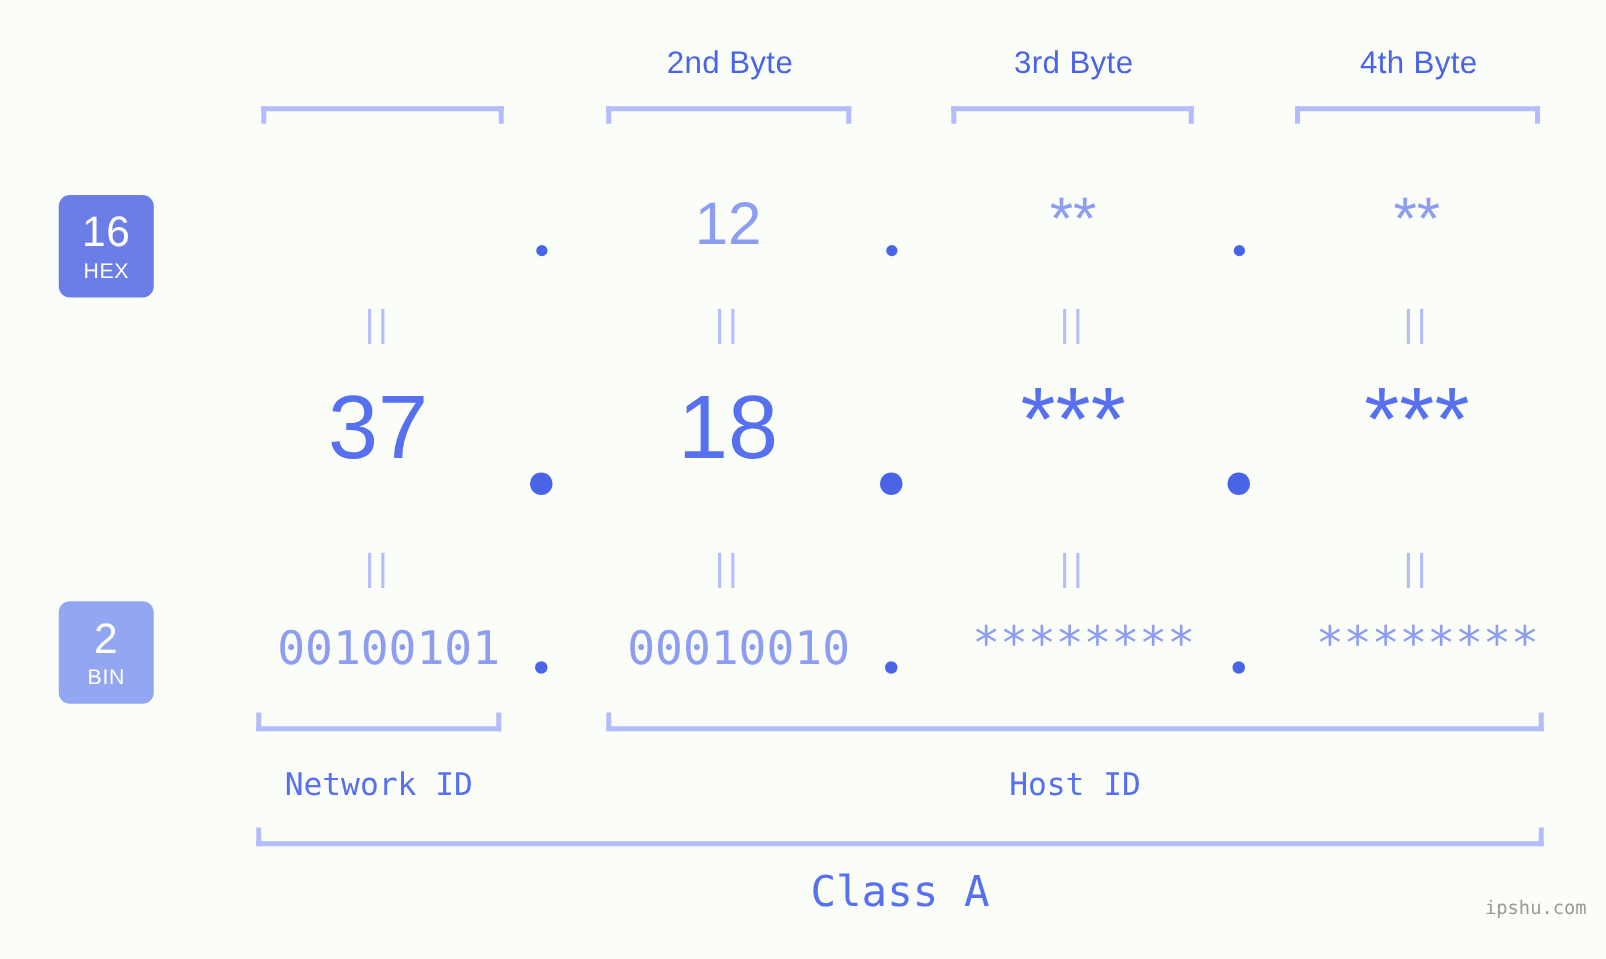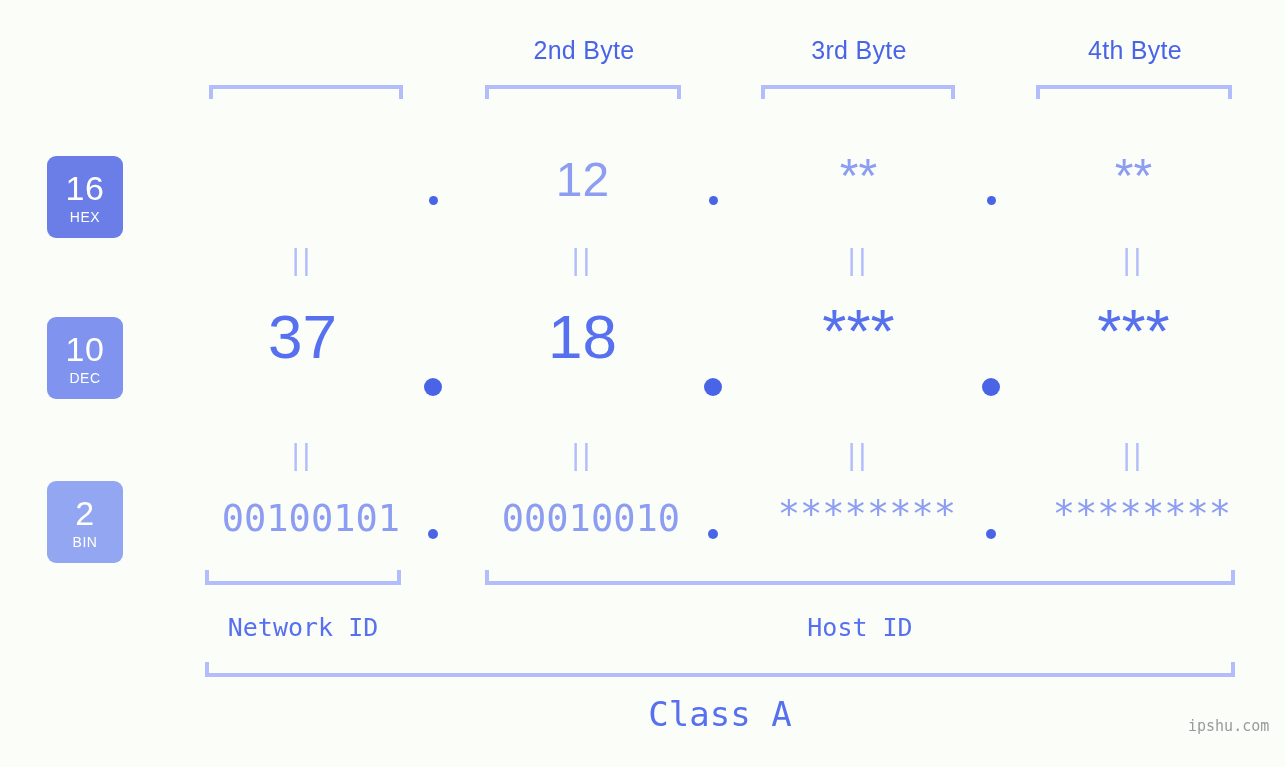--- a/index.html
+++ b/index.html
@@ -60,38 +60,38 @@
     align-items: center;
     justify-content: center;
     line-height: 1;
   }
   .badge .num {
     font-size: 34px;
     font-weight: 400;
     letter-spacing: 0.5px;
   }
   .badge .nm {
-    font-size: 14px;
+    font-size: 17px;
     font-weight: 400;
     margin-top: 5px;
     letter-spacing: 0.5px;
   }
 
   
   .hexval {
     font-family: "Liberation Sans", sans-serif;
     font-size: 48px;
     color: #8d9ef2;
     text-align: center;
     white-space: nowrap;
     line-height: 1;
   }
   .decval {
     font-family: "Liberation Sans", sans-serif;
-    font-size: 62px;
+    font-size: 72px;
     color: #5670ef;
     text-align: center;
     white-space: nowrap;
     line-height: 1;
     font-weight: 400;
   }
   .binval {
     font-family: "DejaVu Sans Mono", monospace;
     font-size: 37px;
     color: #8d9ef2;
@@ -158,24 +158,20 @@
   <div class="abs bracket-down" style="left:209px; top:85px; width:194px;"></div>
   <div class="abs bracket-down" style="left:485px; top:85px; width:196px;"></div>
   <div class="abs bracket-down" style="left:761px; top:85px; width:194px;"></div>
   <div class="abs bracket-down" style="left:1036px; top:85px; width:196px;"></div>
 
   <div class="abs badge" style="left:47px; top:156px; background:#6b7ee8;">
     <span class="num">16</span>
     <span class="nm">HEX</span>
   </div>
 
-  <div class="abs badge" style="left:47px; top:317px; background:#7f93ef;">
-    <span class="num">10</span>
-    <span class="nm">DEC</span>
-  </div>
 
   <div class="abs badge" style="left:47px; top:481px; background:#93a6f2;">
     <span class="num">2</span>
     <span class="nm">BIN</span>
   </div>
 
   <div class="abs dot dot-sm" style="left:429px; top:196px;"></div>
   <div class="abs hexval" style="left:485px; top:156px; width:195px;">12</div>
   <div class="abs dot dot-sm" style="left:709px; top:196px;"></div>
   <div class="abs hexval" style="left:761px; top:152px; width:195px;">**</div>

